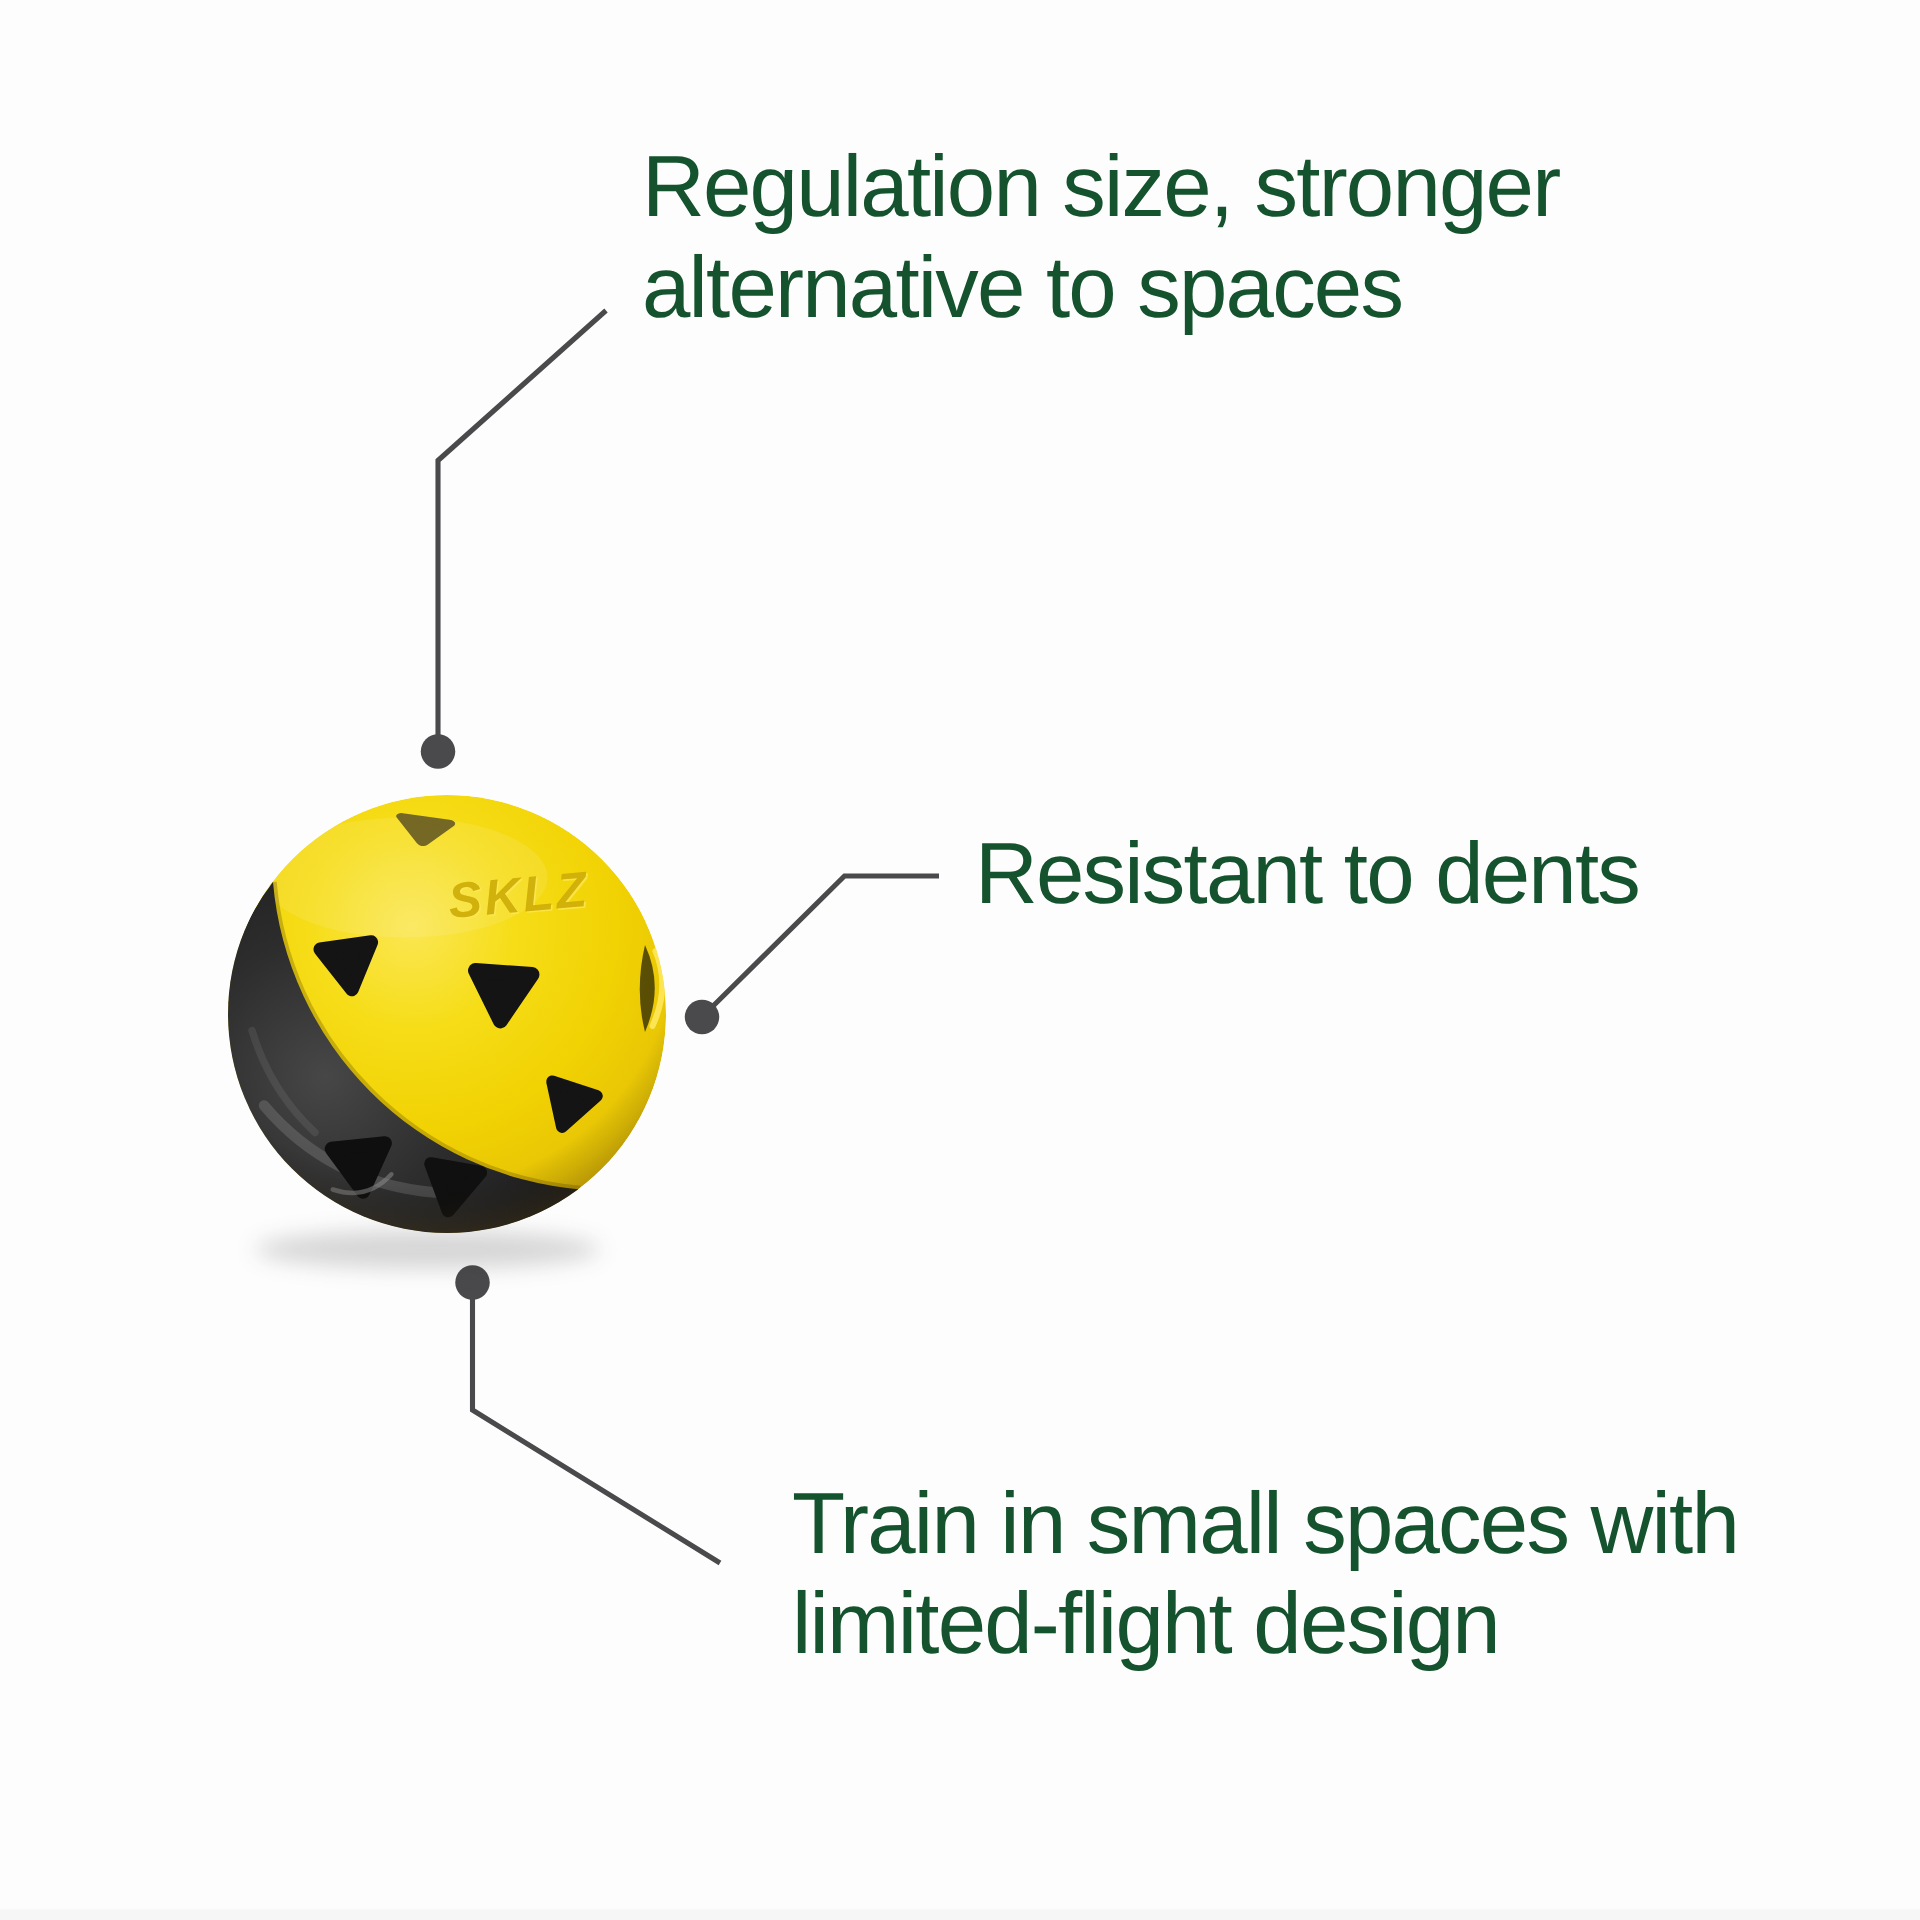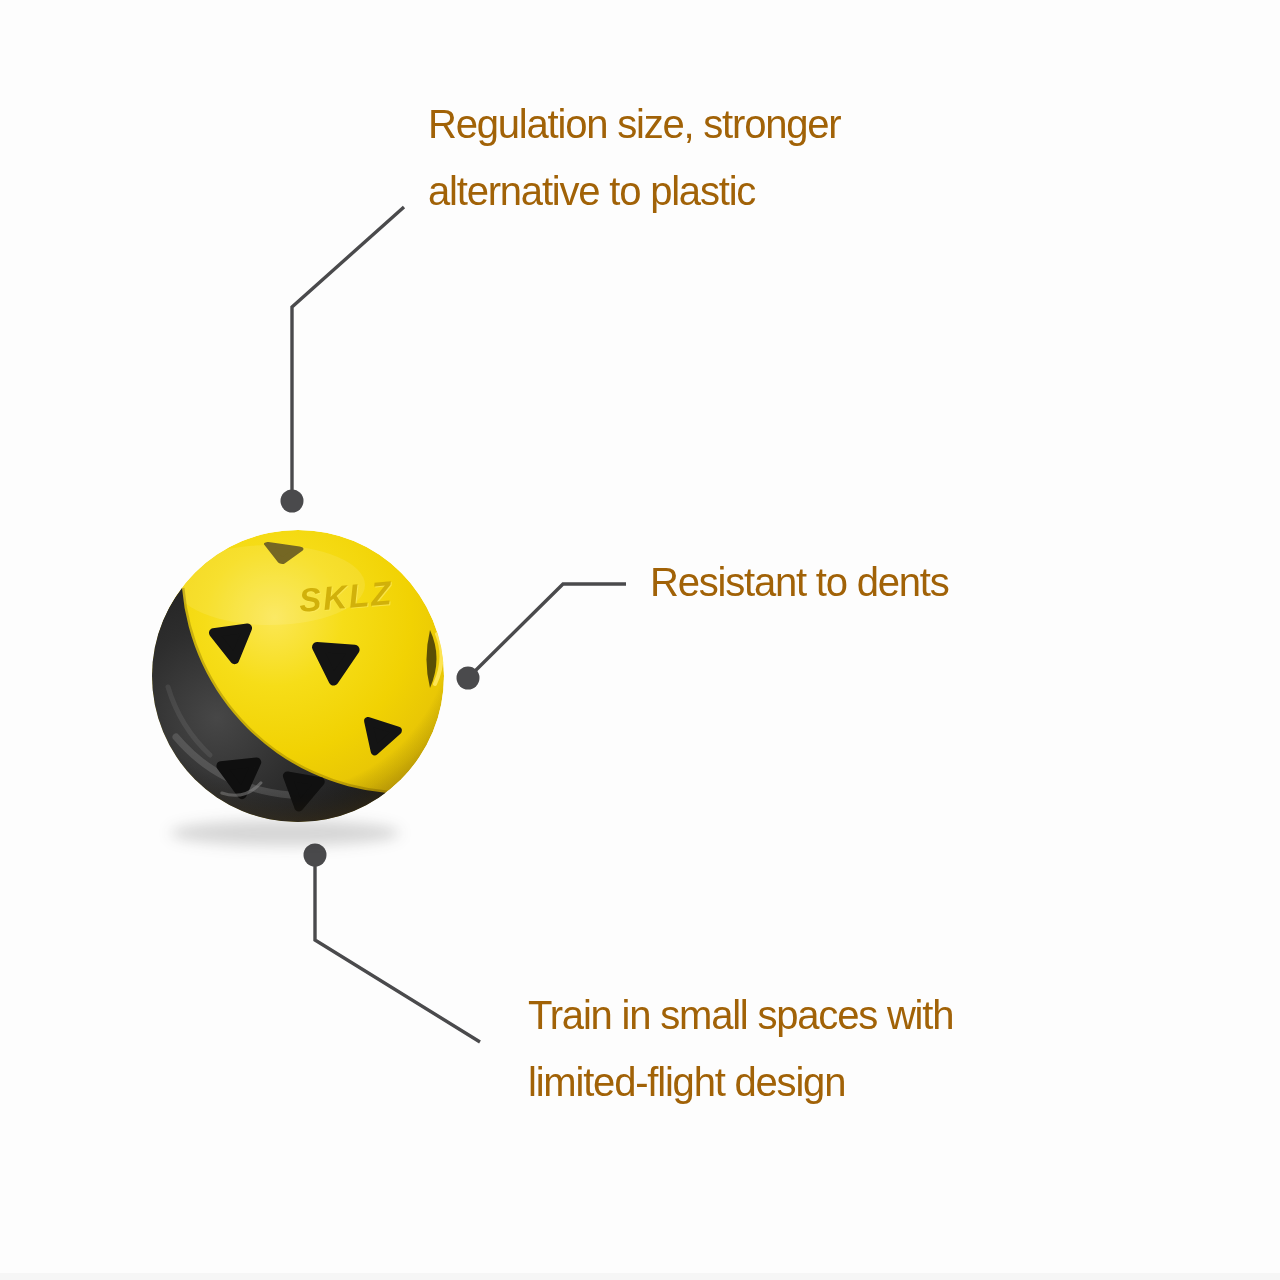--- a/index.html
+++ b/index.html
@@ -8,24 +8,24 @@
     background: #fdfdfd;
     position: relative;
     overflow: hidden;
     font-family: "Liberation Sans", "DejaVu Sans", sans-serif;
   }
   .stage { position: absolute; inset: 0; }
 
   
   .callout-text {
     position: absolute;
-    font-size: 40px;
+    font-size: 58px;
     line-height: 67px;
     letter-spacing: -1.2px;
-    color: #a16207;
+    color: #14532d;
     white-space: nowrap;
   }
   .callout-top    { left: 428px; top: 91px;  }
   .callout-right  { left: 650px; top: 549px; }
   .callout-bottom { left: 528px; top: 982px; }
 
   
   #leader-svg { position: absolute; left: 0; top: 0; }
 
   
@@ -120,21 +120,21 @@
         <text x="151" y="86" font-size="33" font-weight="bold" font-style="italic" letter-spacing="2" fill="#fce95a" opacity="0.75">SKLZ</text>
         <text x="150" y="85" font-size="33" font-weight="bold" font-style="italic" letter-spacing="2" fill="#cfae08" opacity="0.95">SKLZ</text>
       </g>
 
       <circle cx="148" cy="149" r="146" fill="url(#edgeShade)"></circle>
     </g>
   </svg>
 
   <div class="callout-text callout-top">
     <div>Regulation size, stronger</div>
-    <div>alternative to plastic</div>
+    <div>alternative to spaces</div>
   </div>
 
   <div class="callout-text callout-right">
     <div>Resistant to dents</div>
   </div>
 
   <div class="callout-text callout-bottom">
     <div>Train in small spaces with</div>
     <div>limited-flight design</div>
   </div>

